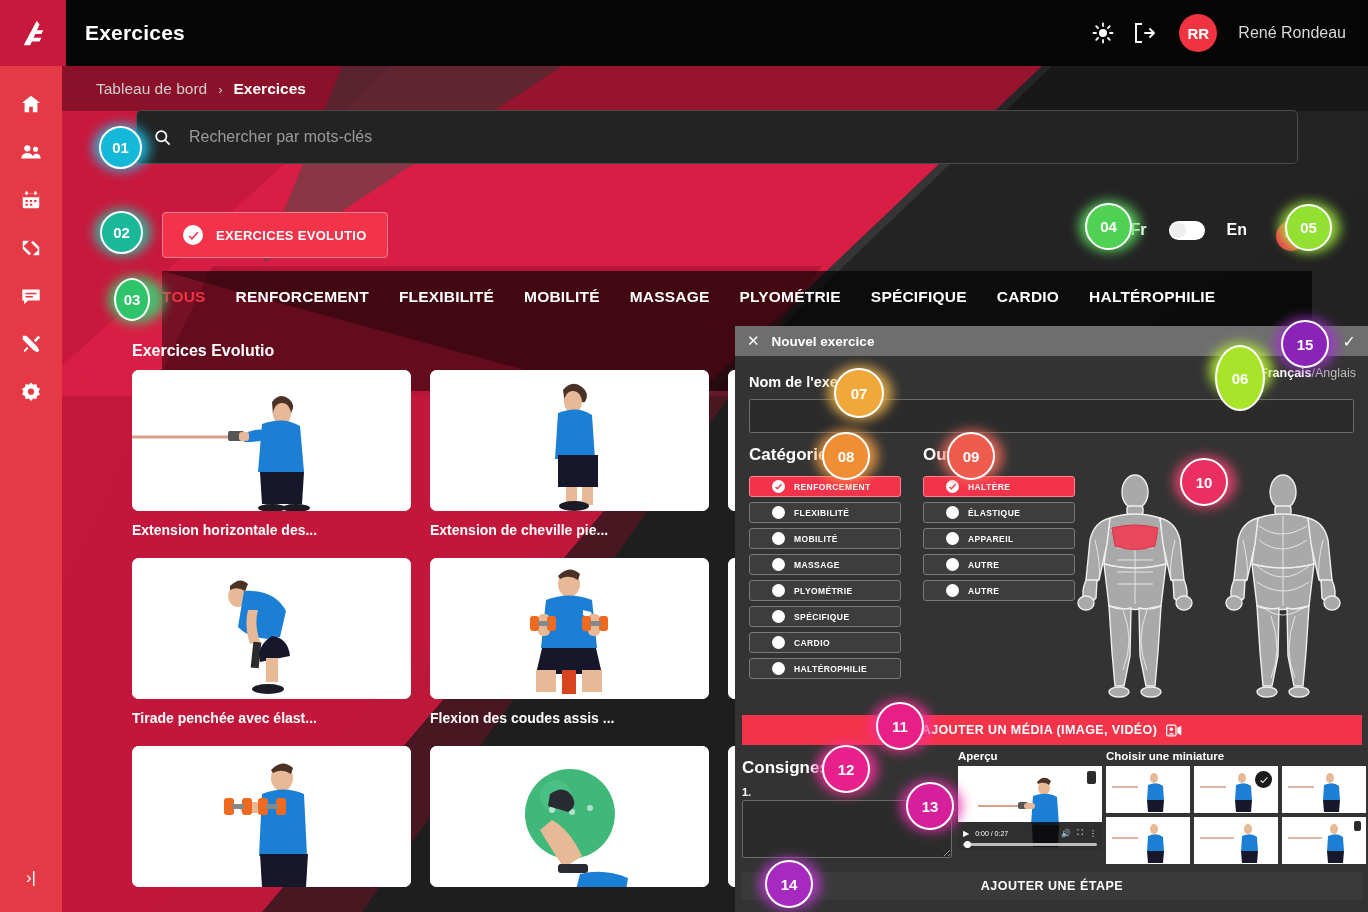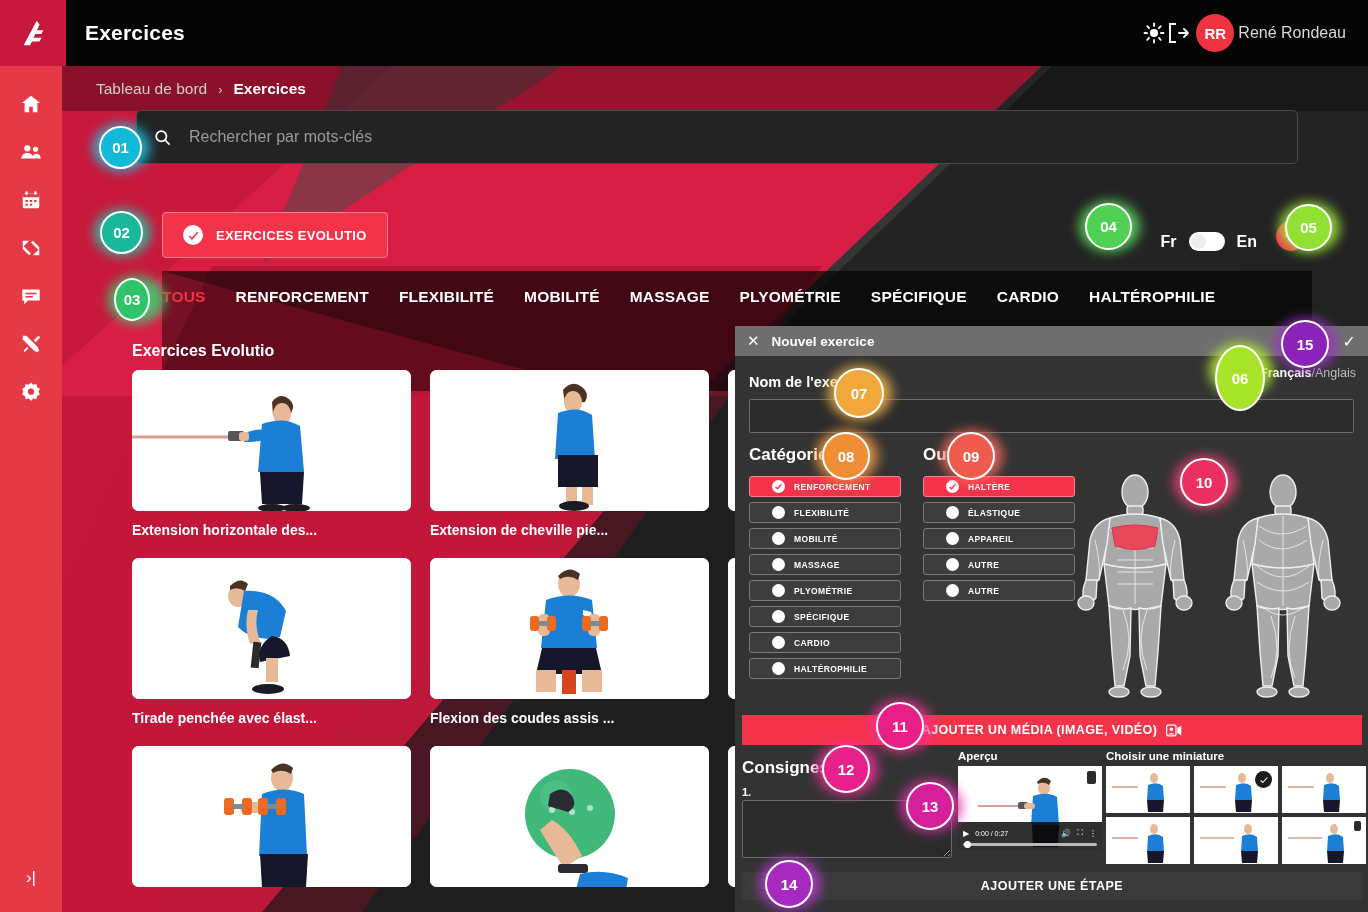--- a/index.html
+++ b/index.html
@@ -20,21 +20,21 @@
   .logo-box {
     width: 66px; height: 66px; background: #c8183c;
     display: flex; align-items: center; justify-content: center;
   }
   .logo-mark { width: 30px; height: 30px; }
   .app-title {
     color: #fff; font-size: 21px; font-weight: 700; margin-left: 19px;
     letter-spacing: .2px;
   }
   .topbar-right {
-    margin-left: auto; display: flex; align-items: center; 
+    margin-left: auto; display: flex; align-items: center; gap: 17px;
     padding-right: 22px;
   }
   .tb-icon { width: 24px; height: 24px; color: #fff; cursor: pointer; }
   .avatar {
     width: 38px; height: 38px; border-radius: 50%;
     background: #ef3340; color: #fff; font-weight: 700; font-size: 15px;
     display: flex; align-items: center; justify-content: center;
     margin-left: 6px;
   }
   .user-name { color: #d8d8d8; font-size: 16px; margin-left: 4px; }
@@ -102,21 +102,21 @@
     display: flex; align-items: center; justify-content: center;
   }
   .pill-btn .chk svg { width: 13px; height: 13px; stroke: #f2334a; fill: none; stroke-width: 3; }
   .pill-btn span.lab {
     color: #fff; font-size: 13px; font-weight: 700; letter-spacing: .3px;
   }
 
   
   .lang-row {
     position: absolute; top: 155px; right: 62px; z-index: 5;
-    display: flex; align-items: flex-end; gap: 12px;
+    display: flex; align-items: flex-start; gap: 22px;
   }
   .lang-lab { color: #fff; font-size: 16px; font-weight: 700; }
   .toggle {
     width: 36px; height: 19px; border-radius: 10px; background: #fff;
     position: relative; cursor: pointer;
   }
   .toggle::after {
     content: ""; position: absolute; left: 2px; top: 2px;
     width: 15px; height: 15px; border-radius: 50%; background: #eee;
   }

